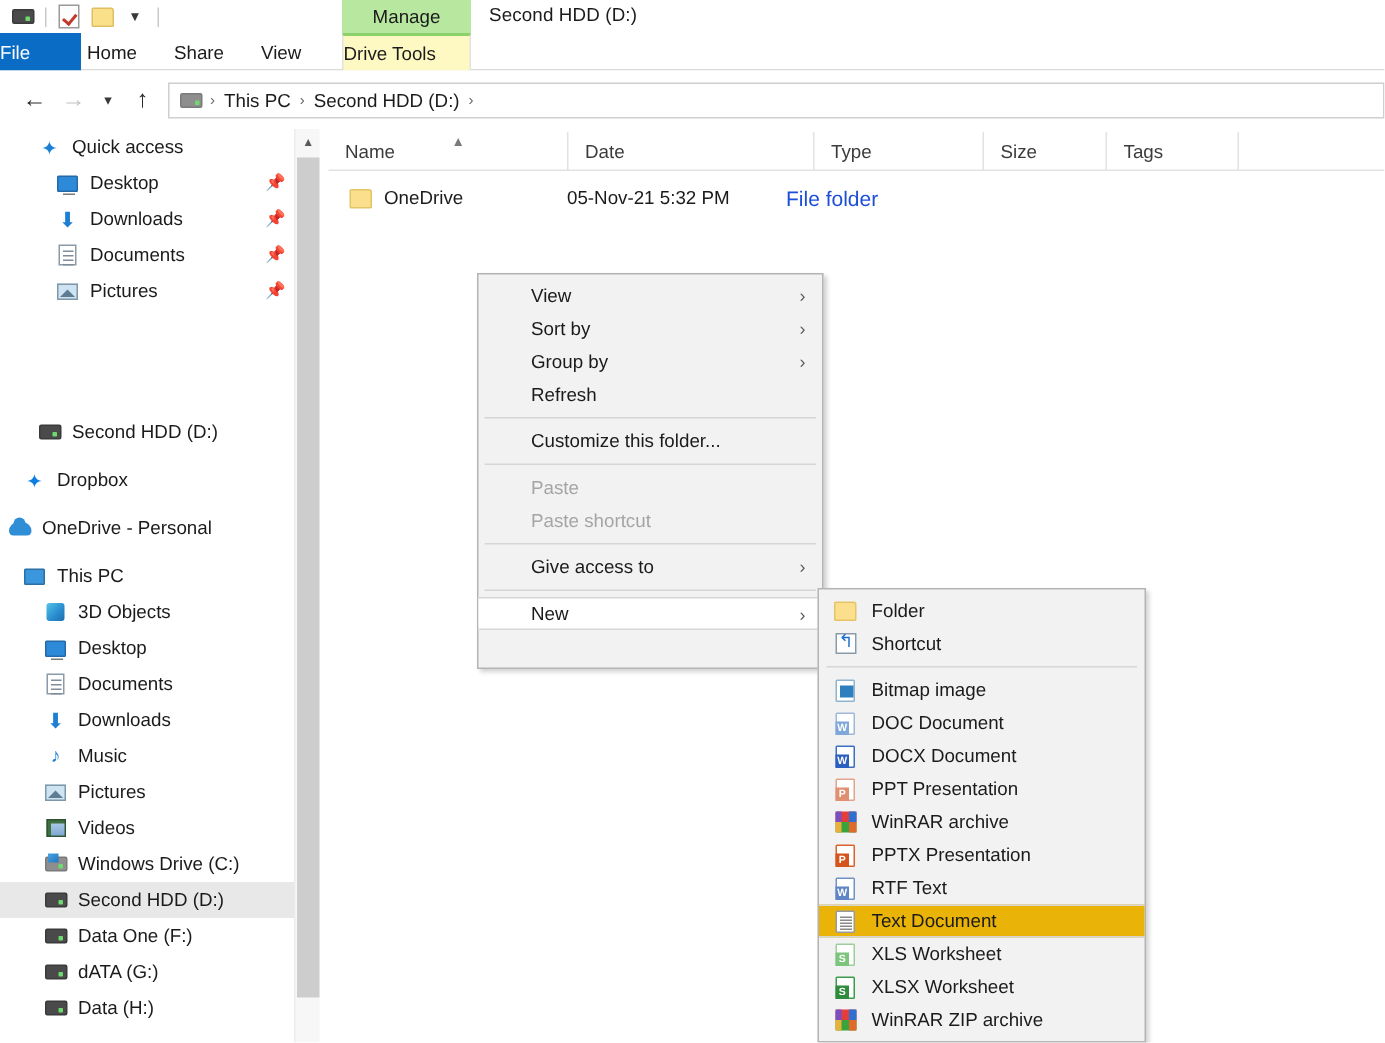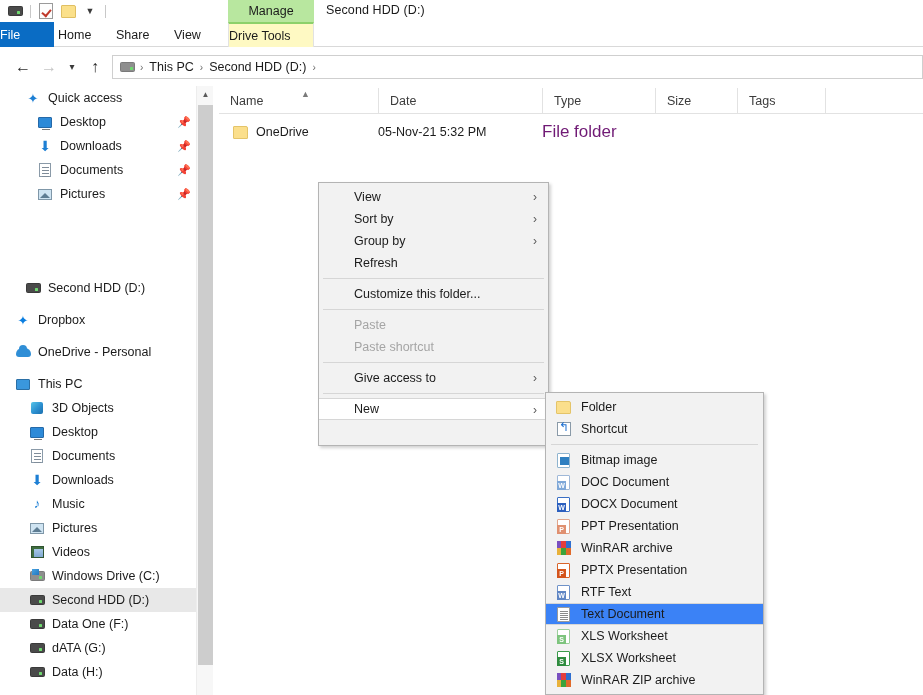--- a/index.html
+++ b/index.html
@@ -174,21 +174,21 @@
 
   
   .filelist { position:absolute; left:219px; top:114px; width:704px; height:581px; background:#fff; }
   .frow { position:absolute; left:0; top:6px; height:24px; width:704px; display:flex; align-items:center; }
   .f-name { position:absolute; left:14px; display:flex; align-items:center; }
   .f-folder {
     width:15px; height:13px; background:#fbdf8c; border:1px solid #e4c469; border-radius:1px 2px 1px 1px;
   }
   .f-label { margin-left:8px; font-size:12.5px; color:#1b1b1b; }
   .f-date { position:absolute; left:159px; font-size:12.5px; color:#1b1b1b; }
-  .f-type { position:absolute; left:323px; font-size:17px; color:#701a75; }
+  .f-type { position:absolute; left:305px; font-size:14px; color:#1d4ed8; }
 
   
   .ctxmenu {
     position:absolute; left:318px; top:182px; width:231px;
     background:#f2f2f2; border:1px solid #b4b4b4;
     box-shadow: 2px 2px 3px rgba(0,0,0,.18);
     padding: 3px 0;
   }
   .ci {
     position:relative; height:22px; display:flex; align-items:center;
@@ -203,21 +203,21 @@
   .submenu {
     position:absolute; left:545px; top:392px; width:219px;
     background:#f2f2f2; border:1px solid #b4b4b4;
     box-shadow: 2px 2px 3px rgba(0,0,0,.18);
     padding: 3px 0;
   }
   .si {
     position:relative; height:22px; display:flex; align-items:center;
     padding-left:9px; font-size:12.5px; color:#1b1b1b; white-space:nowrap;
   }
-  .si.hl { background:#3b82f6; border-top:1px solid #d6d6d6; border-bottom:1px solid #d6d6d6; }
+  .si.hl { background:#eab308; border-top:1px solid #d6d6d6; border-bottom:1px solid #d6d6d6; }
   .si .sicon { width:17px; height:17px; display:flex; align-items:center; justify-content:center; flex:0 0 17px; }
   .si .slabel { margin-left:9px; }
 
   
   .ft { width:13px; height:15px; background:#fff; border:1px solid #9aa6b2; position:relative; border-radius:1px; }
   .ft .tag {
     position:absolute; left:-1px; bottom:-1px; width:9px; height:9px;
     display:flex; align-items:center; justify-content:center;
     font-size:7px; font-weight:bold; color:#fff; font-family:"Liberation Sans",sans-serif;
   }
@@ -367,21 +367,21 @@
 
     <div class="nav-row" style="padding-left:14px">
       <span class="ni">
           <span class="i-dropbox">✦</span>
         </span>
       <span class="nl">Dropbox</span>
     </div>
 
     <div class="nav-spacer" style="height:8px"></div>
 
-    <div class="nav-row" style="padding-left:14px">
+    <div class="nav-row" style="padding-left:4px">
       <span class="ni">
           <span class="i-cloud"></span>
         </span>
       <span class="nl">OneDrive - Personal</span>
     </div>
 
     <div class="nav-spacer" style="height:8px"></div>
 
     <div class="nav-row" style="padding-left:14px">
       <span class="ni">

